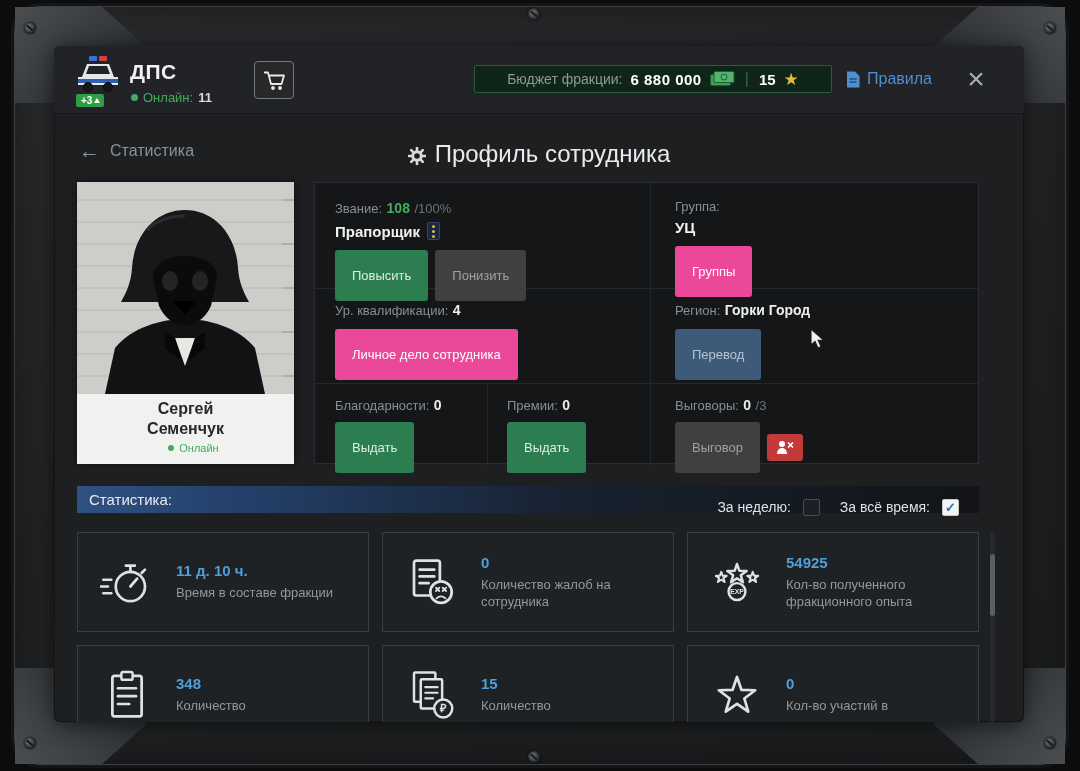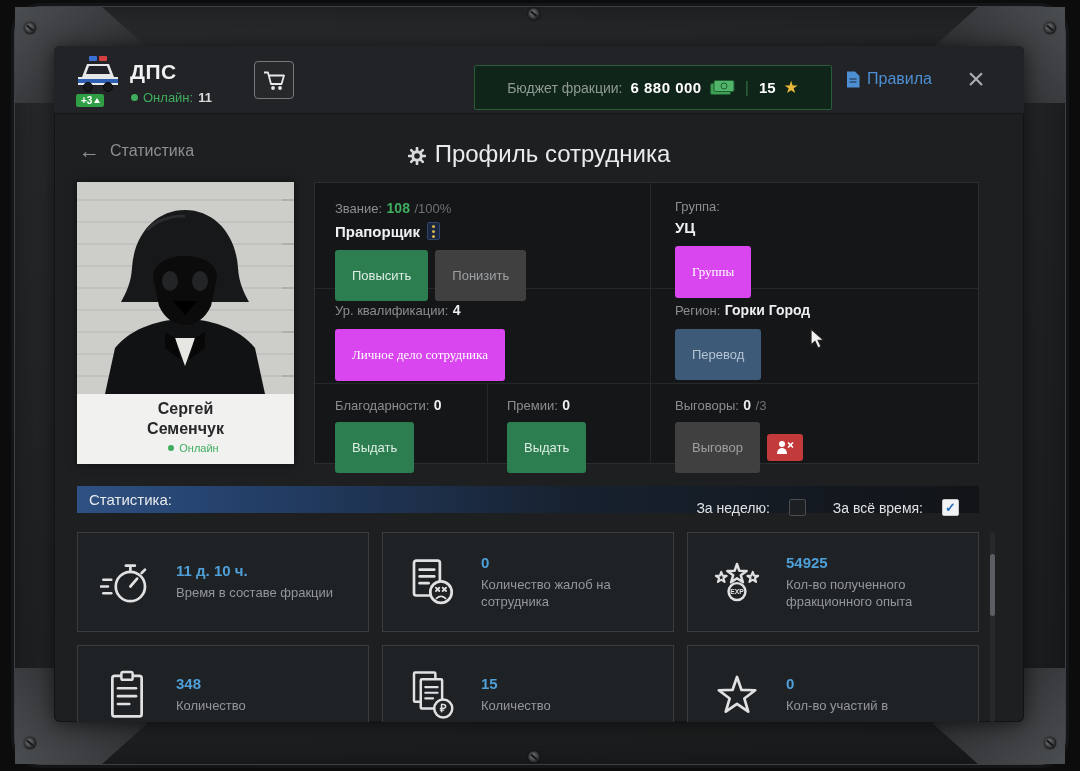--- a/index.html
+++ b/index.html
@@ -39,21 +39,21 @@
   .member-badge i { display:inline-block; width:0; height:0; border-left:3px solid transparent;
     border-right:3px solid transparent; border-bottom:5px solid #fff; }
   .faction-name { position:absolute; left:76px; top:14px; font-size:21px; font-weight:bold; color:#f0f1f2; letter-spacing:.5px; }
   .online-row { position:absolute; left:77px; top:44px; font-size:13px; display:flex; align-items:center; gap:5px; }
   .dot { width:7px; height:7px; border-radius:50%; background:#3fae5e; display:inline-block; }
   .online-label { color:#3fae5e; }
   .online-count { color:#dadbdc; font-weight:bold; }
   .cart-btn { position:absolute; left:200px; top:15px; width:40px; height:38px;
     border:1px solid #76797c; border-radius:4px; background:#26282a;
     display:flex; align-items:center; justify-content:center; cursor:pointer; }
-  .budget-box { position:absolute; left:420px; top:19px; width:358px; height:45px;
+  .budget-box { position:absolute; left:420px; top:19px; width:358px; height:28px;
     background:#10251a; border:1px solid #2b5c3a; border-radius:2px;
     display:flex; align-items:center; justify-content:center; gap:8px; }
   .budget-label { color:#8f9a93; font-size:14px; }
   .budget-value { color:#fff; font-size:15px; font-weight:bold; letter-spacing:.5px; }
   .budget-sep { color:#2e6d44; font-size:16px; padding:0 2px; }
   .stars-value { color:#fff; font-size:15px; font-weight:bold; }
   .star-glyph { color:#e8b93a; font-size:17px; line-height:1; }
   .rules-link { position:absolute; left:792px; top:24px; display:flex; align-items:center; gap:7px;
     color:#4d8fd2; font-size:16px; cursor:pointer; }
   .close-btn { position:absolute; left:902px; top:13px; width:40px; height:40px;
@@ -90,30 +90,30 @@
   .rank-name { color:#f0f1f2; font-weight:bold; font-size:15px; margin-top:5px; display:flex; align-items:center; gap:7px; }
   .insignia { width:13px; height:18px; background:#1b2740; border:1px solid #33436a; border-radius:2px;
     display:inline-flex; flex-direction:column; align-items:center; justify-content:center; gap:2px; }
   .insignia b { width:3px; height:3px; border-radius:50%; background:#d8b44a; }
   .btnrow { margin-top:10px; display:flex; gap:7px; align-items:center; }
   .btn { display:inline-flex; align-items:center; justify-content:center;
     padding:18px 17px; font-size:13px; border-radius:3px; cursor:pointer; border:none;
     font-family:"Liberation Sans",sans-serif; }
   .btn-green { background:#2c7d4f; color:#ddeee4; }
   .btn-gray  { background:#404040; color:#9da0a3; }
-  .btn-blue  { background:#d946ef; color:#fff;font-family:Liberation Serif, serif; }
+  .btn-blue  { background:#ec4899; color:#fff; }
   .btn-muted { background:#3d5a78; color:#b6c4d2; }
   .btn-red   { background:#c23a3a; padding:6px 9px; }
 
   
   .stats-bar { position:absolute; left:23px; top:440px; width:902px; height:27px;
     background:linear-gradient(90deg,#2f5183 0%,#24406a 18%,#17212f 55%,#121417 100%);
     display:flex; align-items:center; padding:0 12px; }
   .stats-title { color:#e8eaec; font-size:15px; }
-  .stats-filters { margin-left:auto; display:flex; align-items:center; gap:19px;margin-top:16px; }
+  .stats-filters { margin-left:auto; display:flex; align-items:flex-start; gap:12px;margin-top:16px; }
   .filter-label { color:#dfe1e3; font-size:14px; }
   .checkbox { width:17px; height:17px; background:#1d2023; border:1px solid #4a4e52; border-radius:2px;
     display:flex; align-items:center; justify-content:center; cursor:pointer; margin-right:8px; }
   .checkbox.checked { background:#f2f3f4; border-color:#c6c9cc; }
   .checkbox .check { color:#2f6fc2; font-size:13px; font-weight:bold; line-height:1; }
   .checkbox:not(.checked) .check { visibility:hidden; }
 
   .stats-grid { position:absolute; left:23px; top:486px; width:902px;
     display:grid; grid-template-columns:repeat(3,1fr); gap:13px; }
   .card { height:100px; background:#1f2224; border:1px solid #3a3d40;

